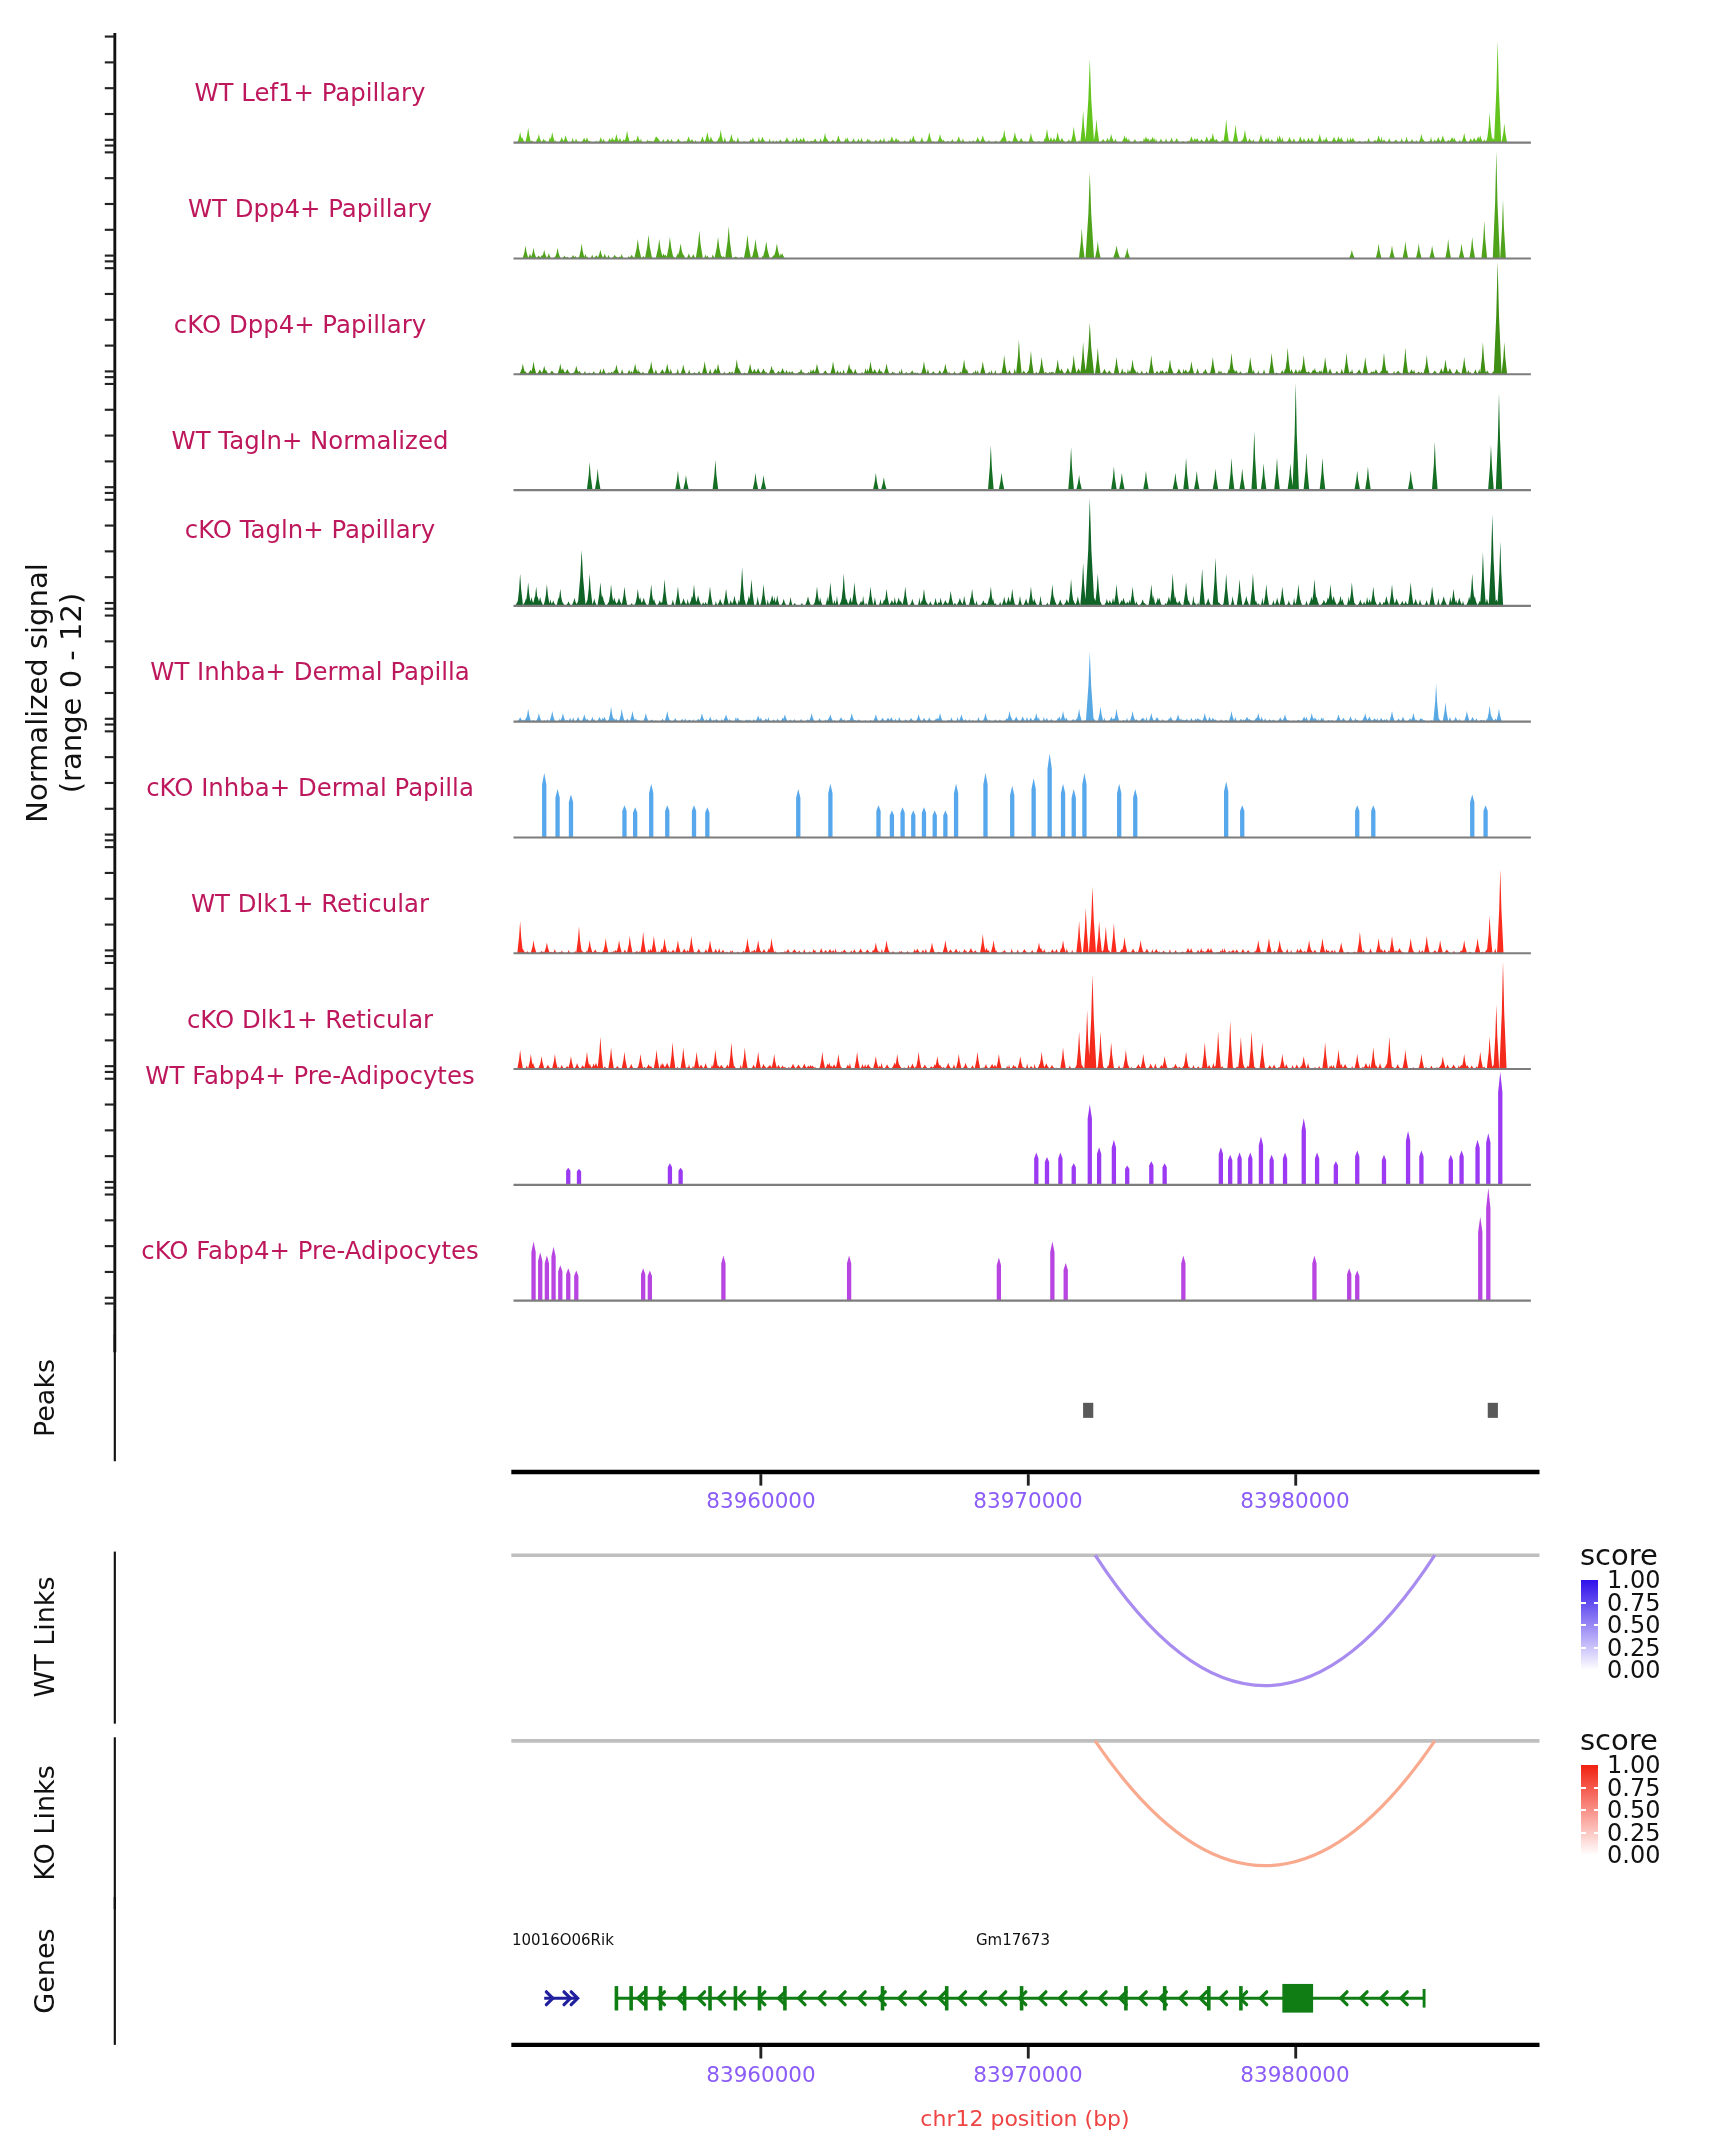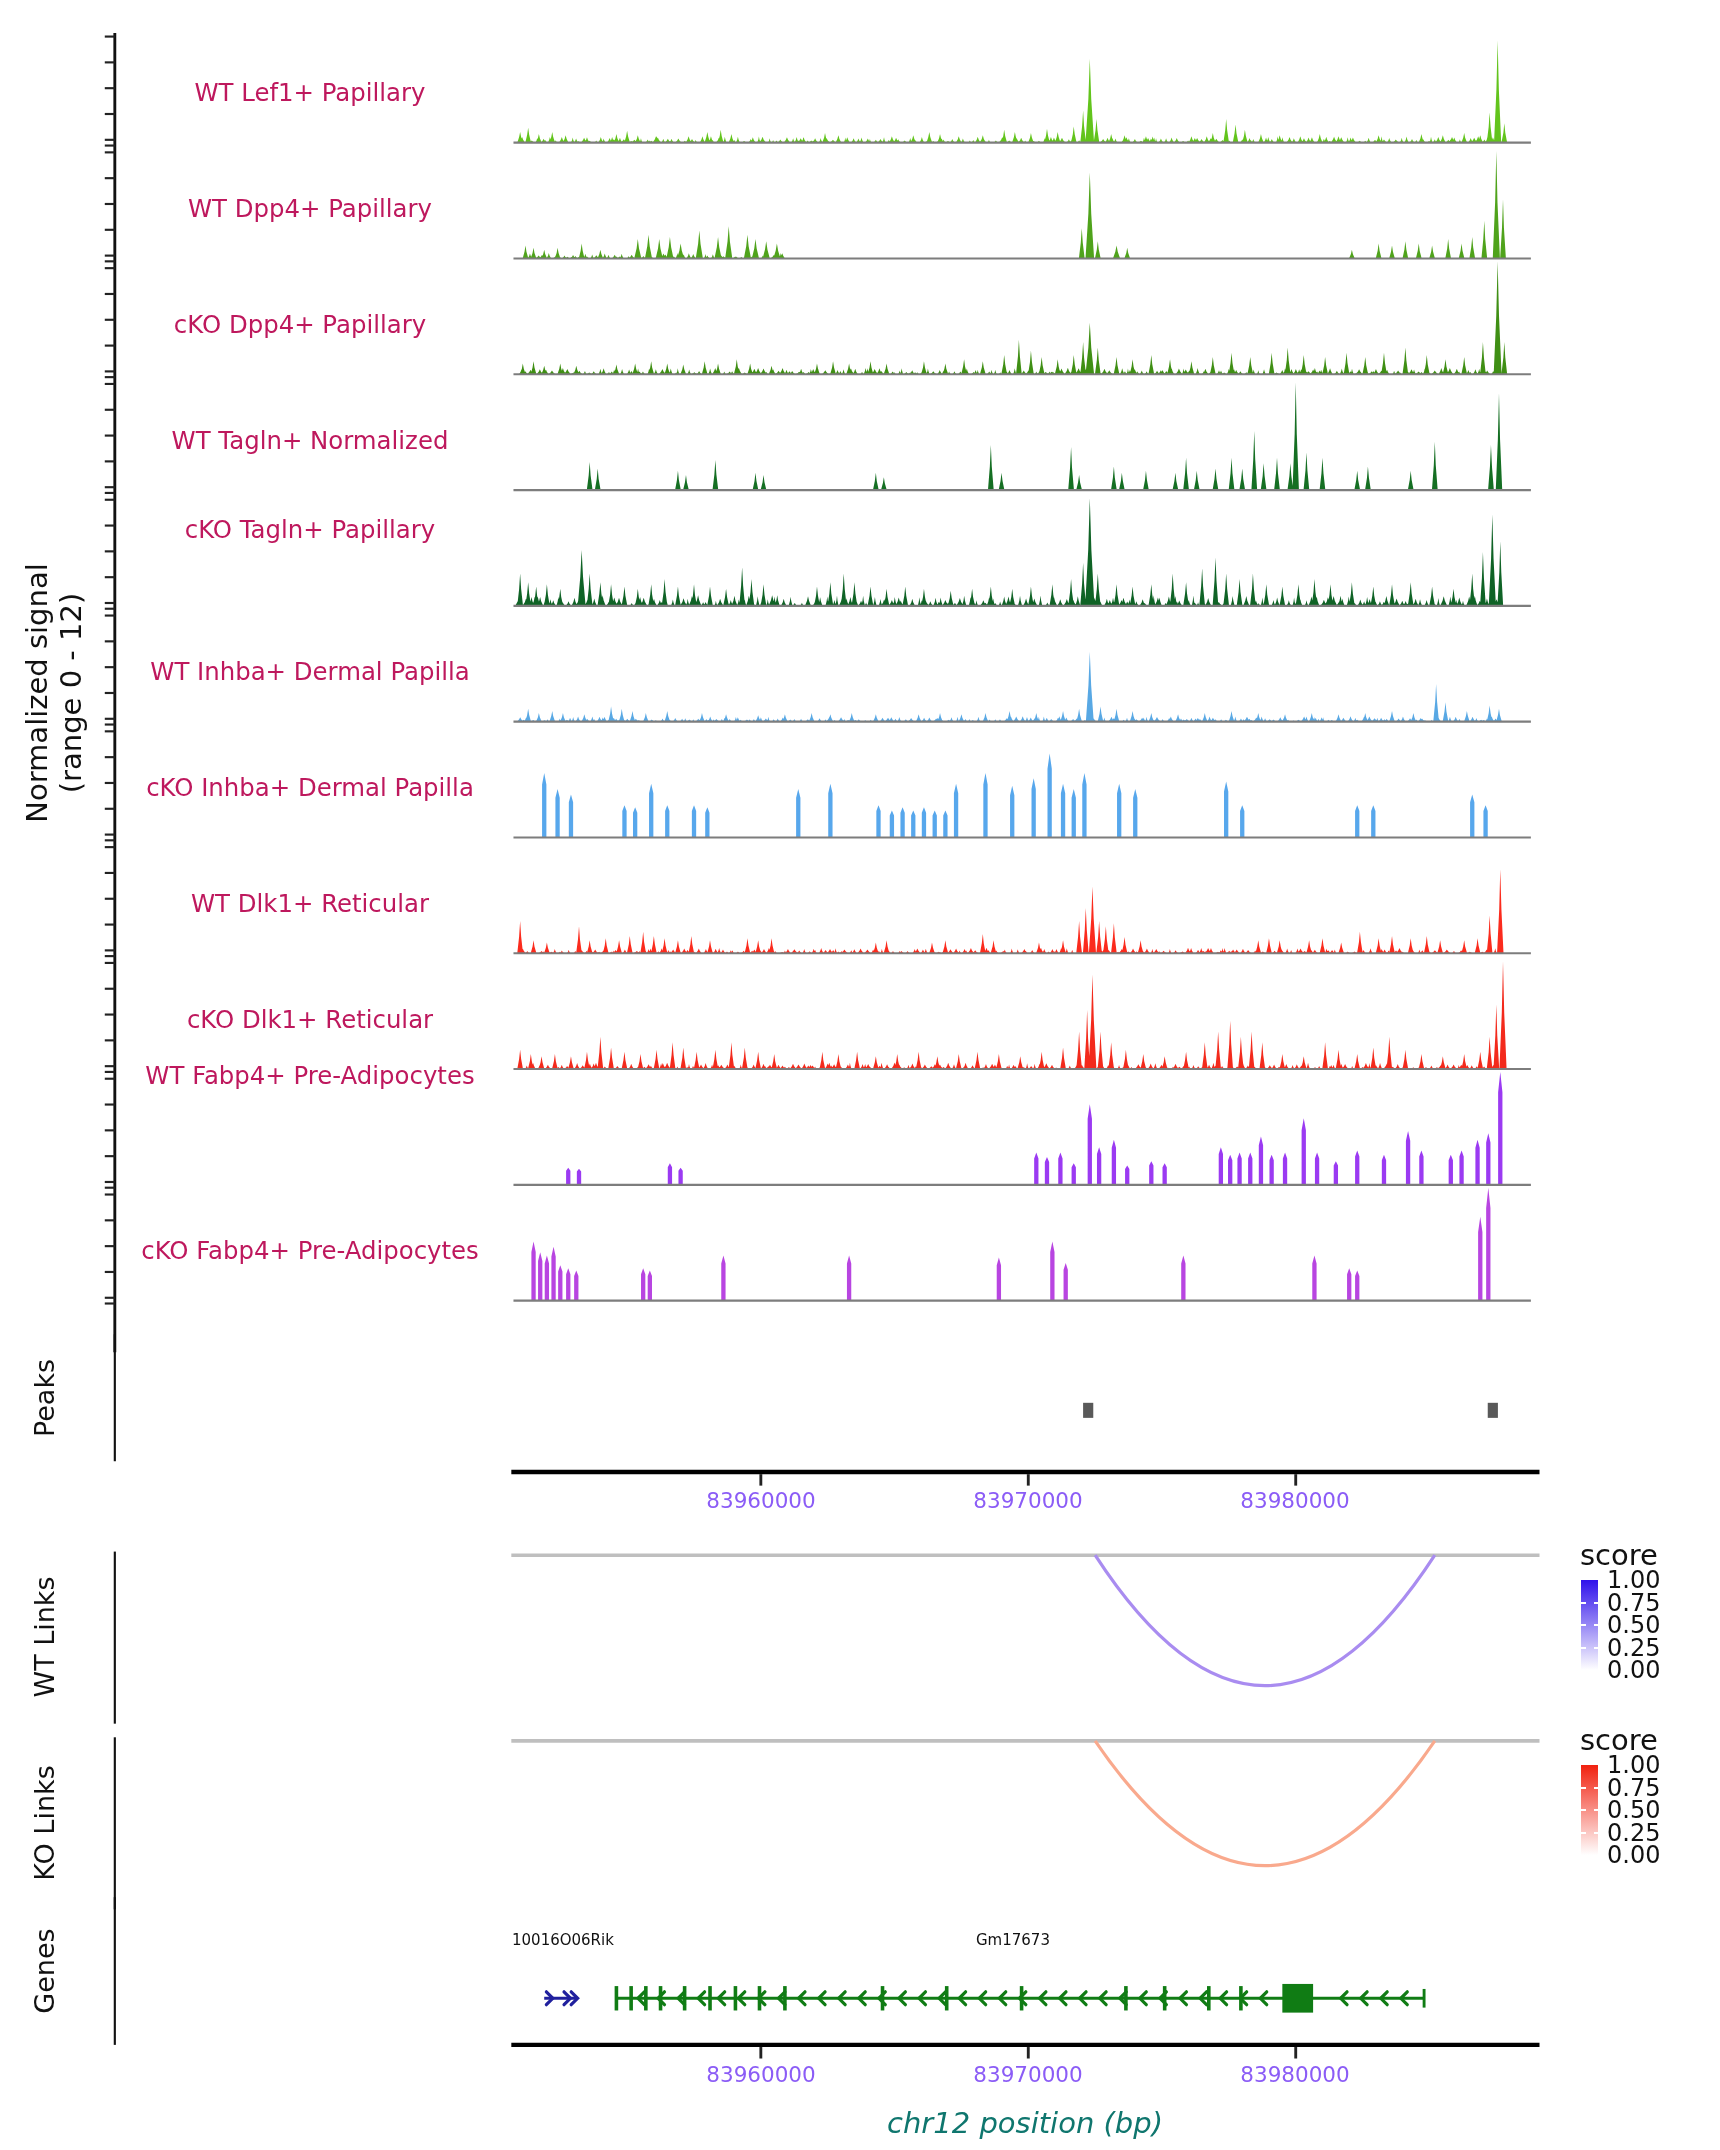--- a/index.html
+++ b/index.html
@@ -6,21 +6,21 @@
   body{width:1721px;height:2151px;position:relative;font-family:"DejaVu Sans",sans-serif;}
   #canvas{position:absolute;left:0;top:0;width:1721px;height:2151px;overflow:hidden;background:#fff;}
   #gfx{position:absolute;left:0;top:0;}
   .vlabel{position:absolute;transform:translate(-50%,-50%) rotate(-90deg);transform-origin:center center;
           white-space:nowrap;color:#111;text-align:center;}
   .ylab{font-size:29px;line-height:34px;color:#111;}
   .sec{font-size:27px;color:#111;}
   .track-label{position:absolute;transform:translate(-50%,-50%);white-space:nowrap;
                font-size:24.4px;color:#be185d;}
   .ticknum{position:absolute;transform:translate(-50%,0);font-size:21.5px;color:#8b5cf6;white-space:nowrap;}
-  .xaxis-title{position:absolute;transform:translate(-50%,0);font-size:29px;color:#0f766e;white-space:nowrap;font-style:italic;}
+  .xaxis-title{position:absolute;transform:translate(-50%,0);font-size:22px;color:#ef4444;white-space:nowrap;}
   .legend-title{position:absolute;font-size:29px;color:#111;white-space:nowrap;}
   .legend-bar{position:absolute;width:17px;}
   .legend-num{position:absolute;transform:translate(0,-50%);font-size:24px;color:#111;white-space:nowrap;}
   .gene-name{position:absolute;font-size:15px;color:#111;white-space:nowrap;}
 </style>
 </head>
 <body>
 
 <div id="canvas">
   <svg id="gfx" width="1721" height="2151" viewBox="0 0 2400 3000">

